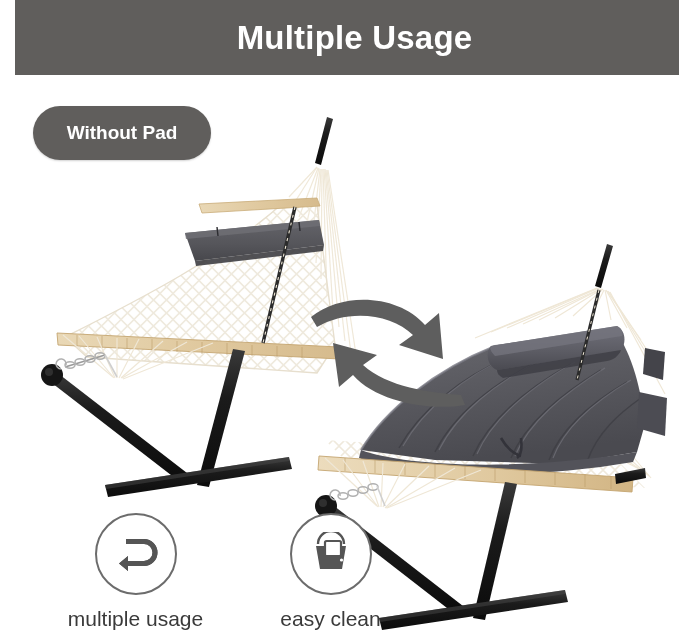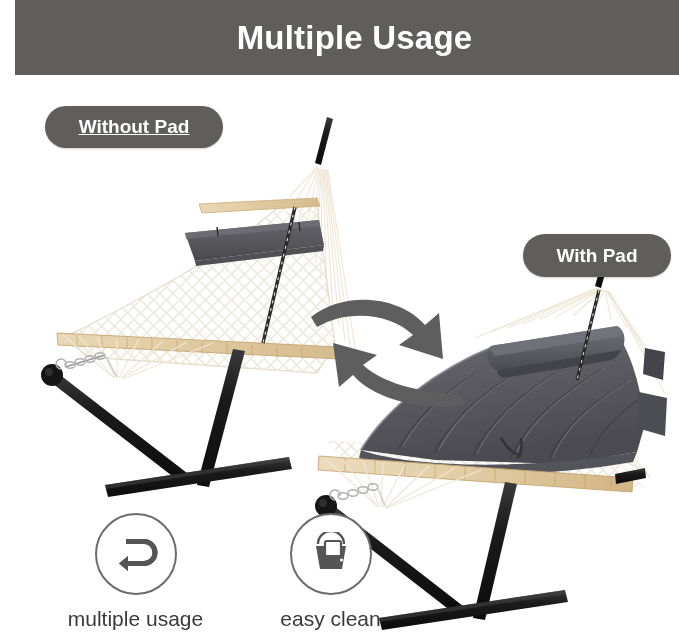--- a/index.html
+++ b/index.html
@@ -56,26 +56,25 @@
     background: #605e5c;
     border-radius: 999px;
     display: flex;
     align-items: center;
     justify-content: center;
     color: #ffffff;
     font-weight: bold;
     box-shadow: 0 1px 2px rgba(0,0,0,0.18);
   }
   .pill-without {
-    left: 30px;
+    left: 18px;
     top: 31px;
     width: 178px;
-    height: 42px;
+    height: 54px;
     font-size: 19px;
-    text-decoration: underline;
   }
   .pill-with {
     left: 508px;
     top: 159px;
     width: 148px;
     height: 43px;
     font-size: 19px;
     z-index: 40;
   }
 
@@ -412,23 +411,20 @@
           <path d="M162 120 C130 126 74 118 50 90 L36 102 L30 58 L74 70 L60 80
                    C84 102 128 108 158 110 Z" fill="#5e5e5e"></path>
         </g>
       </svg>
     </div>
 
     <div class="pill pill-without">
       <span>Without Pad</span>
     </div>
 
-    <div class="pill pill-with">
-      <span>With Pad</span>
-    </div>
 
     <div class="features">
 
       <div class="feature">
         <div class="feature-circle">
           <svg width="46" height="46" viewBox="0 0 46 46">
             <path d="M13 13 H31 a8.5 8.5 0 0 1 0 17 H15 l0 -5 -9 7.5 9 7.5 0 -5 h16
                      a13 13 0 0 0 0 -27 H13 Z" fill="#555555"></path>
             <path d="M33 33 H15 a8.5 8.5 0 0 1 0 -17 h16 l0 5 9 -7.5 -9 -7.5 0 5 H15
                      a13 13 0 0 0 0 27 h18 Z" fill="#555555" transform="rotate(180 23 23)"></path>

